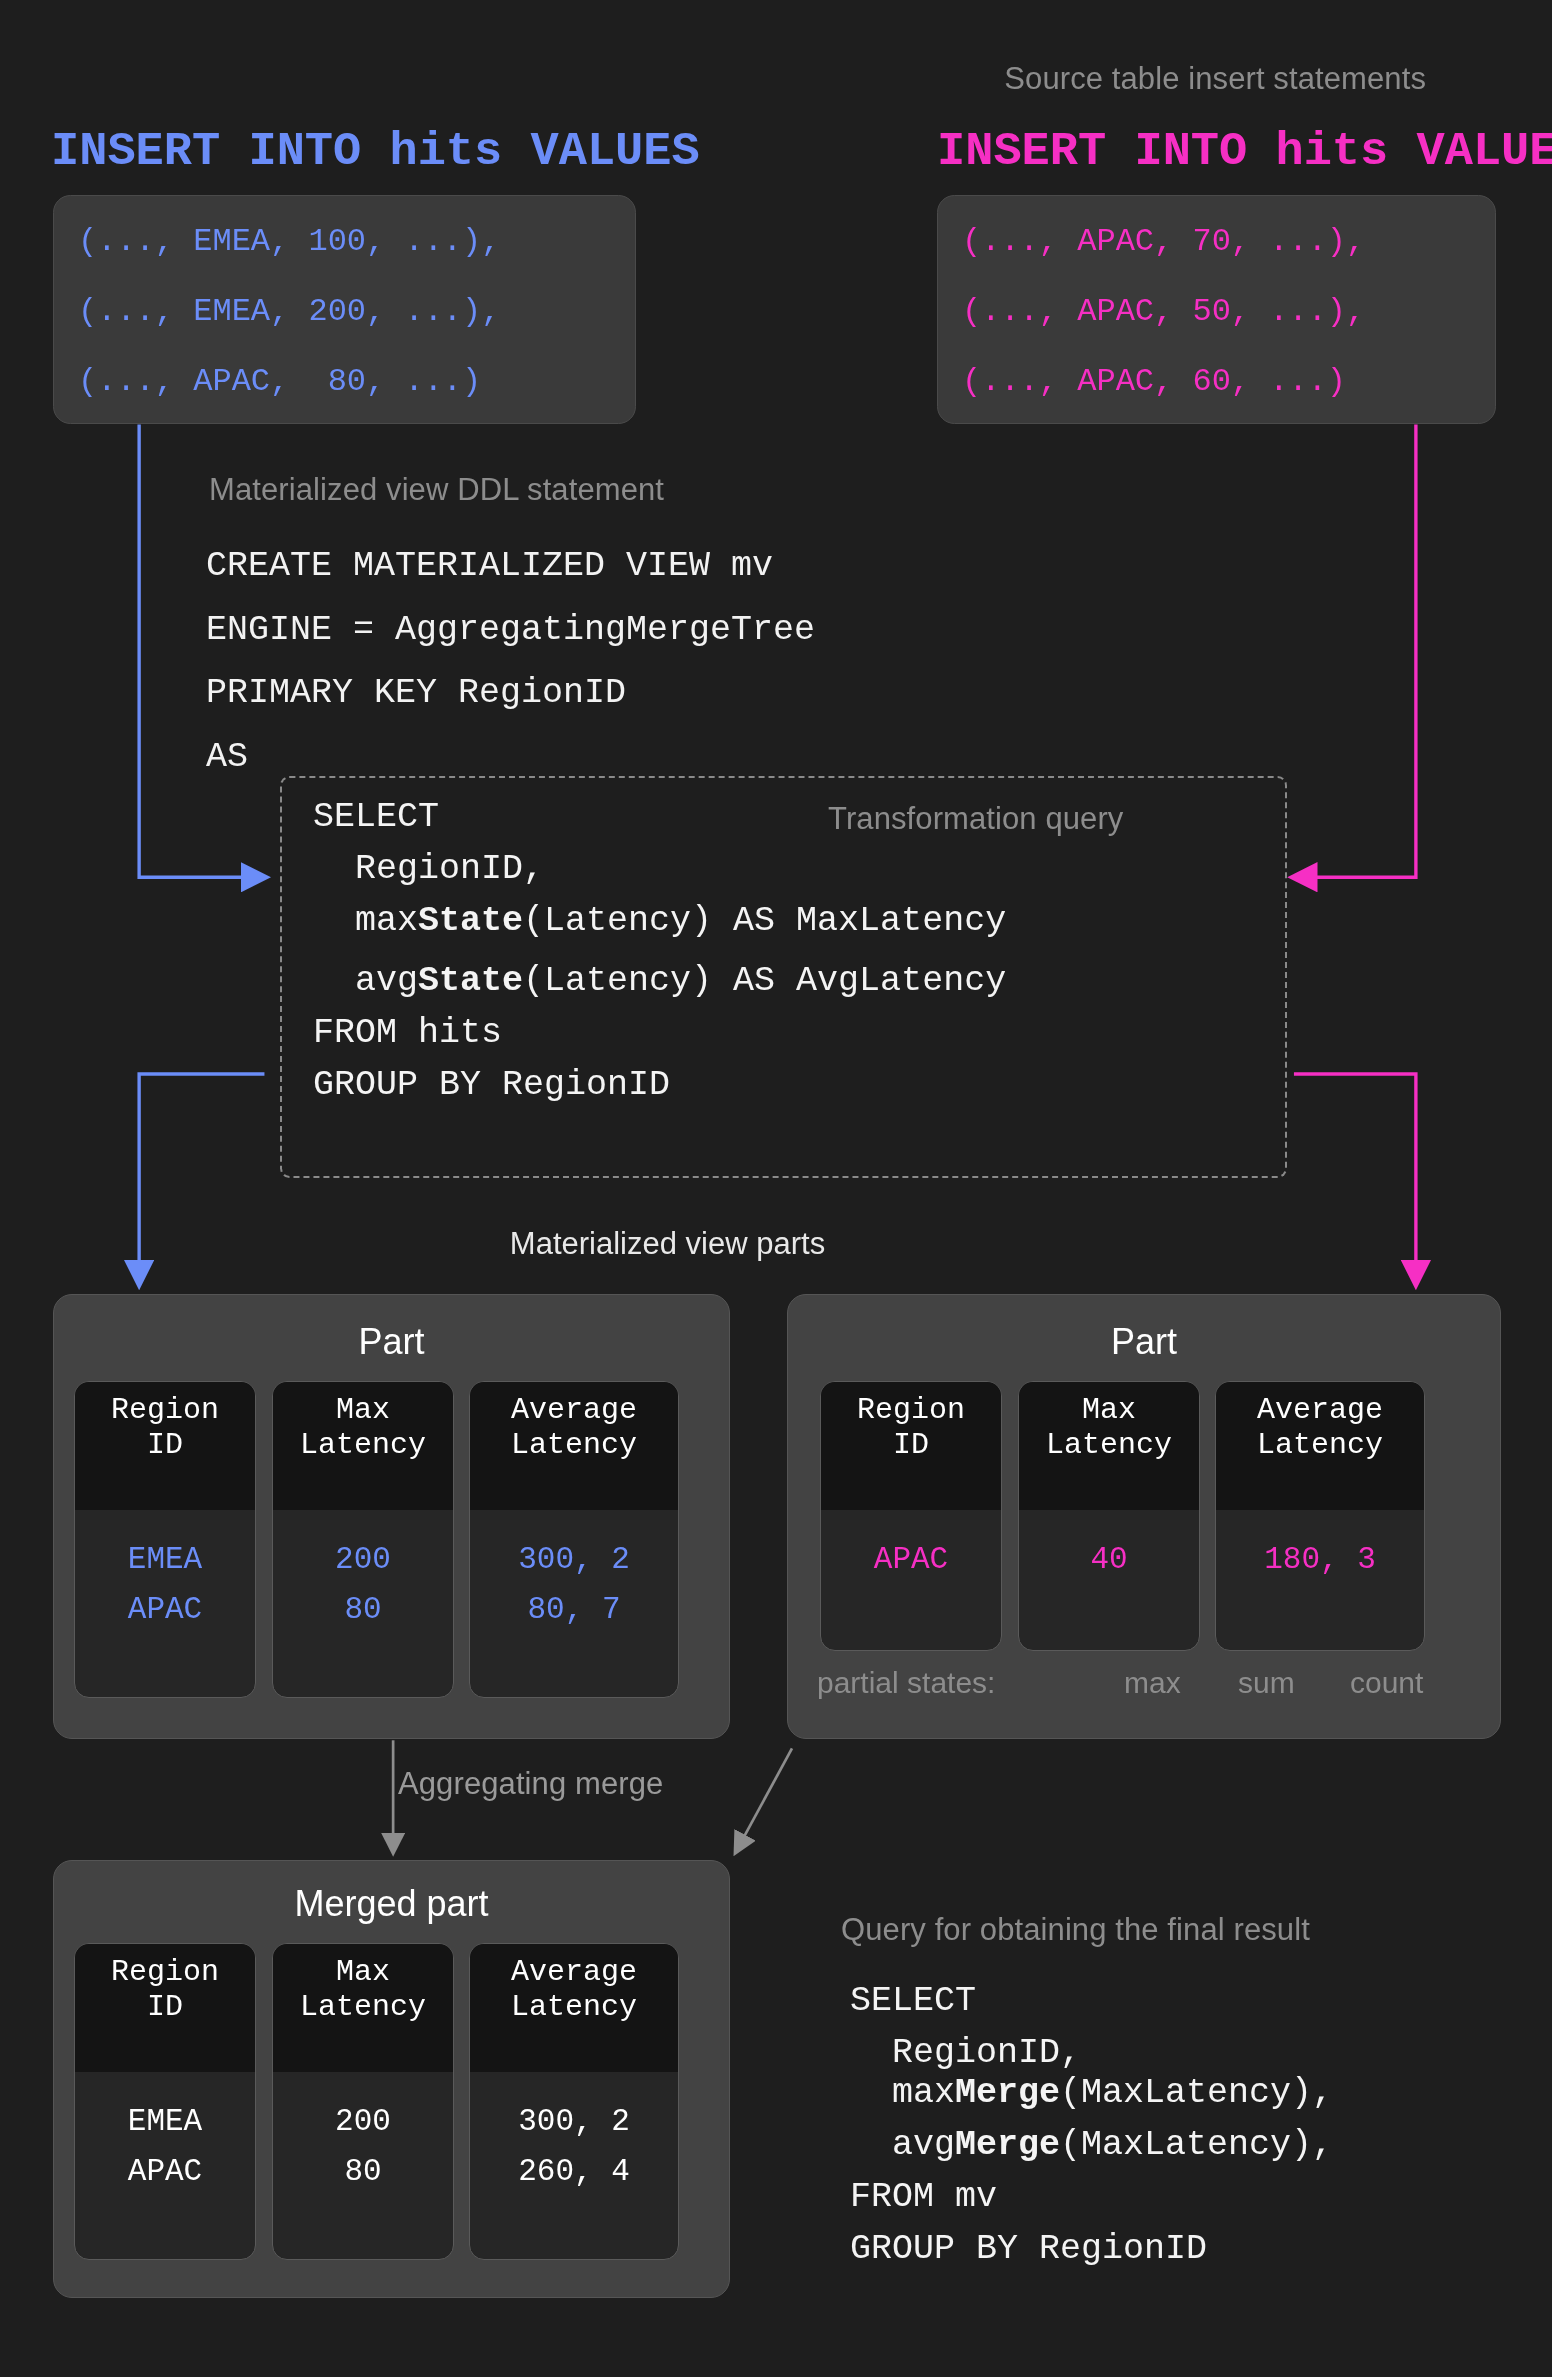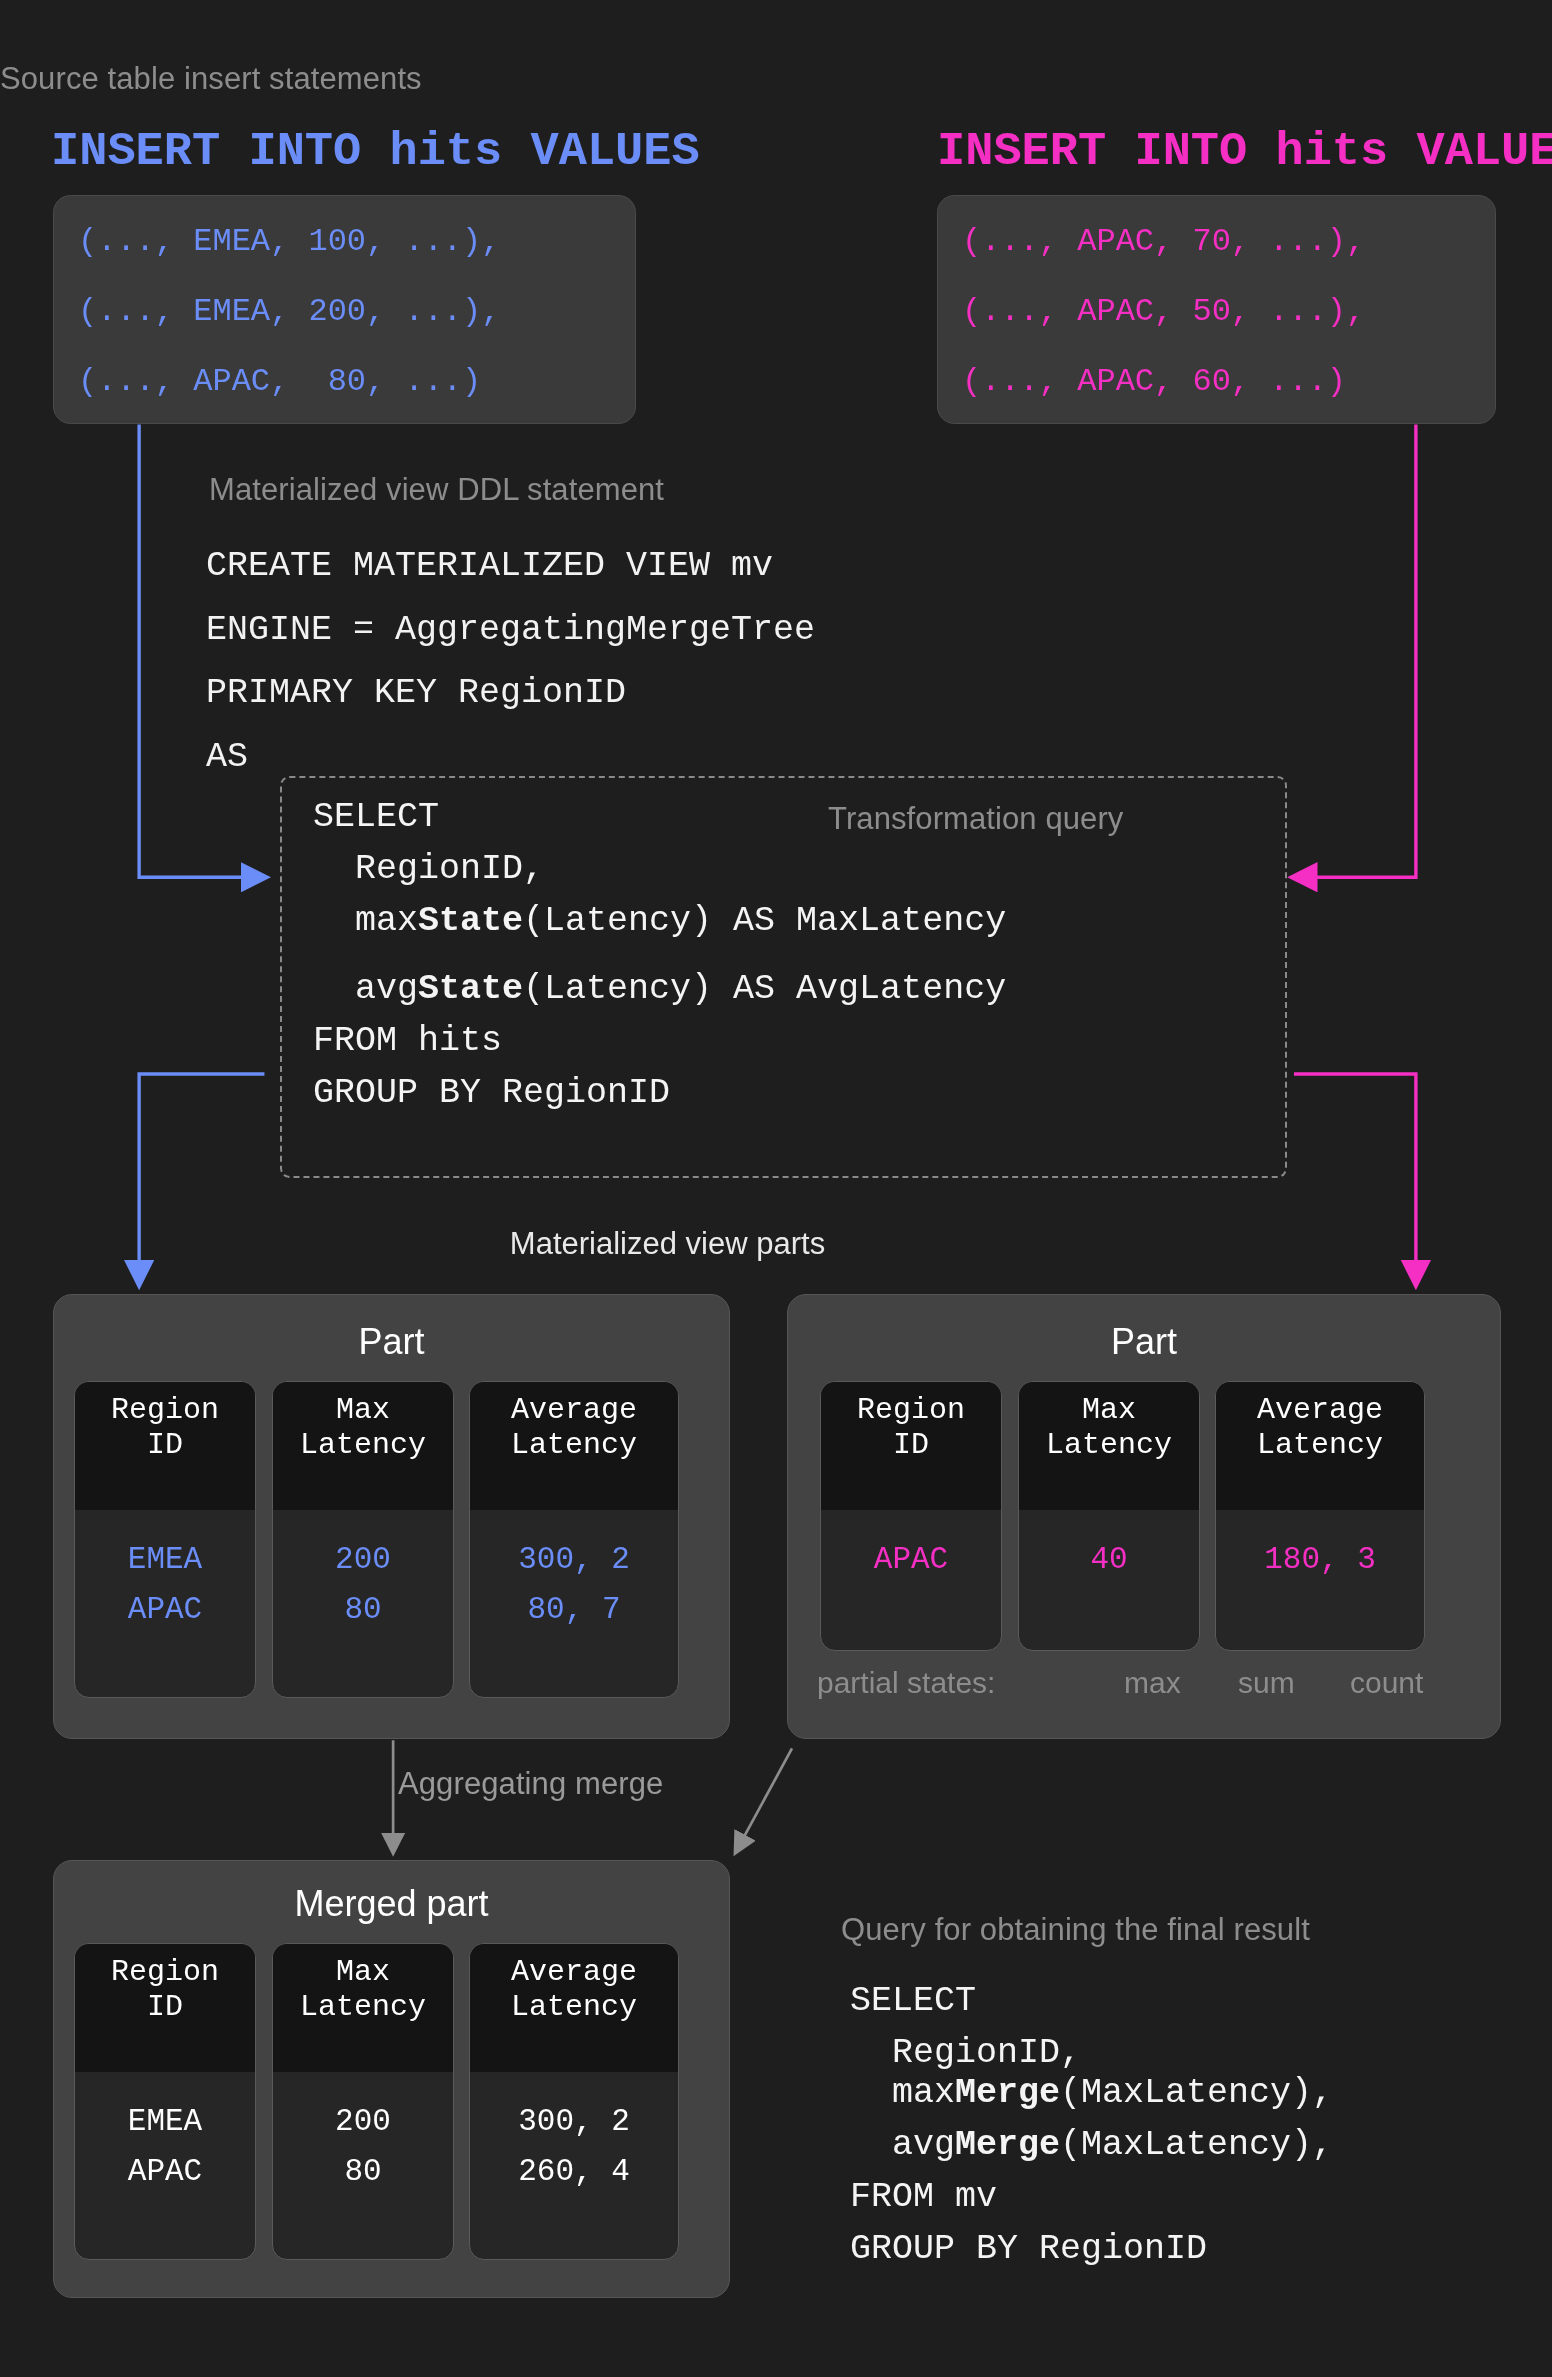--- a/index.html
+++ b/index.html
@@ -103,21 +103,21 @@
 
   <path d="M583,2583 L583,2748" stroke="#8d8d8d" stroke-width="4" fill="none" marker-end="url(#ah-grey)"></path>
 
   <path d="M1175,2595 L1092,2748" stroke="#8d8d8d" stroke-width="4" fill="none" marker-end="url(#ah-grey)"></path>
 
   <path d="M1723,2499 L1723,2418" stroke="#8d8d8d" stroke-width="4" fill="none" marker-end="url(#ah-grey)"></path>
   <path d="M1878,2499 L1905,2418" stroke="#8d8d8d" stroke-width="4" fill="none" marker-end="url(#ah-grey)"></path>
   <path d="M2093,2499 L2093,2418" stroke="#8d8d8d" stroke-width="4" fill="none" marker-end="url(#ah-grey)"></path>
 </svg>
 
-<div class="abs caption" style="left:0;top:61px;width:1426px;text-align:left;">Source table insert statements</div>
+<div class="abs caption" style="left:0;top:61px;width:1426px;text-align:right;">Source table insert statements</div>
 
 <div class="abs ins-head blue" style="left:51px;top:125px;">INSERT INTO hits VALUES</div>
 
 <div class="abs ins-box" style="left:53px;top:195px;width:583px;height:229px;">
   <div class="ins-line blue abs" style="left:24px;top:30px;">(..., EMEA, 100, ...),</div>
   <div class="ins-line blue abs" style="left:24px;top:100px;">(..., EMEA, 200, ...),</div>
   <div class="ins-line blue abs" style="left:24px;top:170px;">(..., APAC,  80, ...)</div>
 </div>
 
 <div class="abs ins-head pink" style="left:937px;top:125px;">INSERT INTO hits VALUES</div>
@@ -138,21 +138,21 @@
 </div>
 
 <div class="abs dashed-box" style="left:280px;top:776px;width:1007px;height:402px;"></div>
 
 <div class="abs caption" style="left:828px;top:801px;">Transformation query</div>
 
 <div class="abs" style="left:313px;top:797px;">
   <div class="q-line">SELECT</div>
   <div class="q-line" style="margin-top:12px;">  RegionID,</div>
   <div class="q-line" style="margin-top:12px;"><span>  max</span><b>State</b><span>(Latency) AS MaxLatency</span></div>
-  <div class="q-line" style="margin-top:28px;"><span>  avg</span><b>State</b><span>(Latency) AS AvgLatency</span></div>
+  <div class="q-line" style="margin-top:20px;"><span>  avg</span><b>State</b><span>(Latency) AS AvgLatency</span></div>
   <div class="q-line" style="margin-top:12px;">FROM hits</div>
   <div class="q-line" style="margin-top:12px;">GROUP BY RegionID</div>
 </div>
 
 <div class="abs label-white" style="left:0;top:1226px;width:1335px;text-align:center;">Materialized view parts</div>
 
 <div class="abs part-box" style="left:53px;top:1294px;width:677px;height:445px;">
   <div class="part-title" style="margin-top:25.6px;">Part</div>
 
   <div class="col" style="left:20px;top:86px;width:182px;height:317px;">

